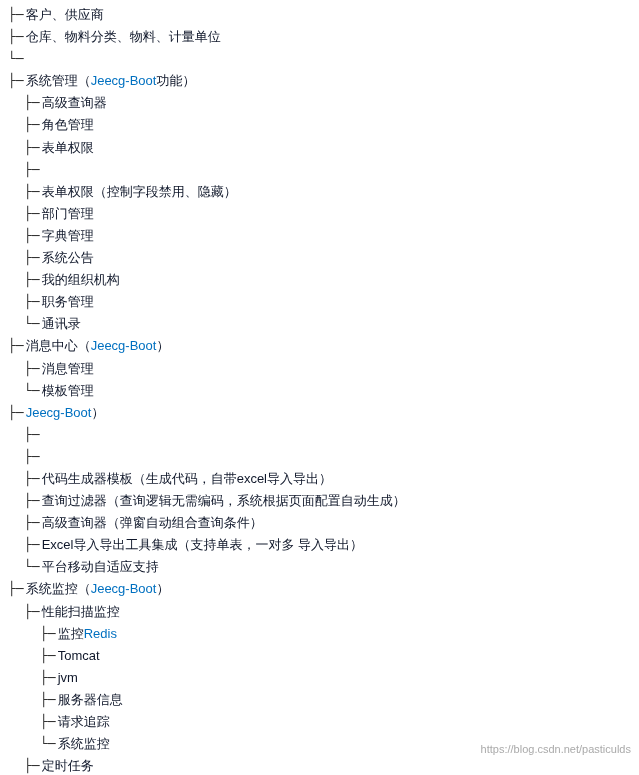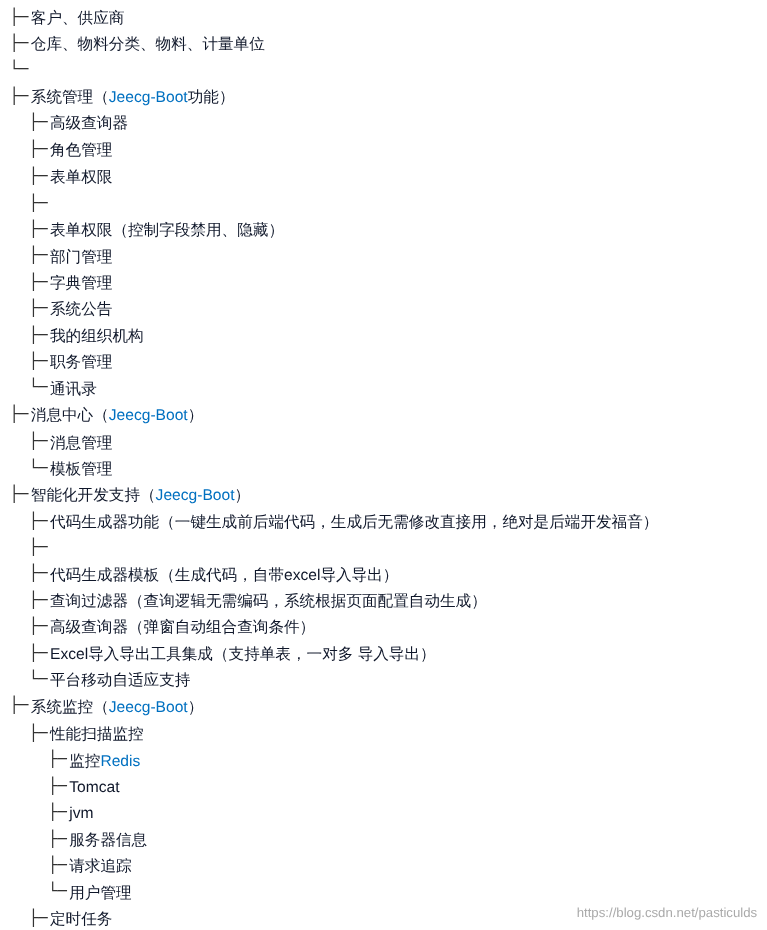--- a/index.html
+++ b/index.html
@@ -28,21 +28,21 @@
       white-space: pre;
     }
     .tree-item .label {
       color: #0f172a;
     }
     .tree-item .label.blue {
       color: #0070c0;
     }
     .watermark {
       position: fixed;
-      bottom: 8px;
+      bottom: 20px;
       right: 8px;
       color: #aaaaaa;
       font-size: 11px;
     }
   </style>
 </head>
 <body>
 
 <div class="tree-container">
 <div class="tree-item">
@@ -127,28 +127,26 @@
       <span class="prefix">├─</span>
       <span class="label">消息管理</span>
     </div>
     <div class="tree-item">
       <span style="display: inline-block; width: 16px;"></span>
       <span class="prefix">└─</span>
       <span class="label">模板管理</span>
     </div>
     <div class="tree-item">
       <span class="prefix">├─</span>
-      <span class="label">智能化开发支持（</span>
       <span class="label blue">Jeecg-Boot</span>
       <span class="label">）</span>
     </div>
     <div class="tree-item">
       <span style="display: inline-block; width: 16px;"></span>
       <span class="prefix">├─</span>
-      <span class="label">代码生成器功能（一键生成前后端代码，生成后无需修改直接用，绝对是后端开发福音）</span>
     </div>
     <div class="tree-item">
       <span style="display: inline-block; width: 16px;"></span>
       <span class="prefix">├─</span>
     </div>
     <div class="tree-item">
       <span style="display: inline-block; width: 16px;"></span>
       <span class="prefix">├─</span>
       <span class="label">代码生成器模板（生成代码，自带excel导入导出）</span>
     </div>
@@ -205,21 +203,21 @@
       <span class="label">服务器信息</span>
     </div>
     <div class="tree-item">
       <span style="display: inline-block; width: 32px;"></span>
       <span class="prefix">├─</span>
       <span class="label">请求追踪</span>
     </div>
     <div class="tree-item">
       <span style="display: inline-block; width: 32px;"></span>
       <span class="prefix">└─</span>
-      <span class="label">用户管理</span>
+      <span class="label">系统监控</span>
     </div>
     <div class="tree-item">
       <span style="display: inline-block; width: 16px;"></span>
       <span class="prefix">├─</span>
       <span class="label">定时任务</span>
     </div>
   </div>
 
 <div class="watermark">https://blog.csdn.net/pasticulds</div>
 

